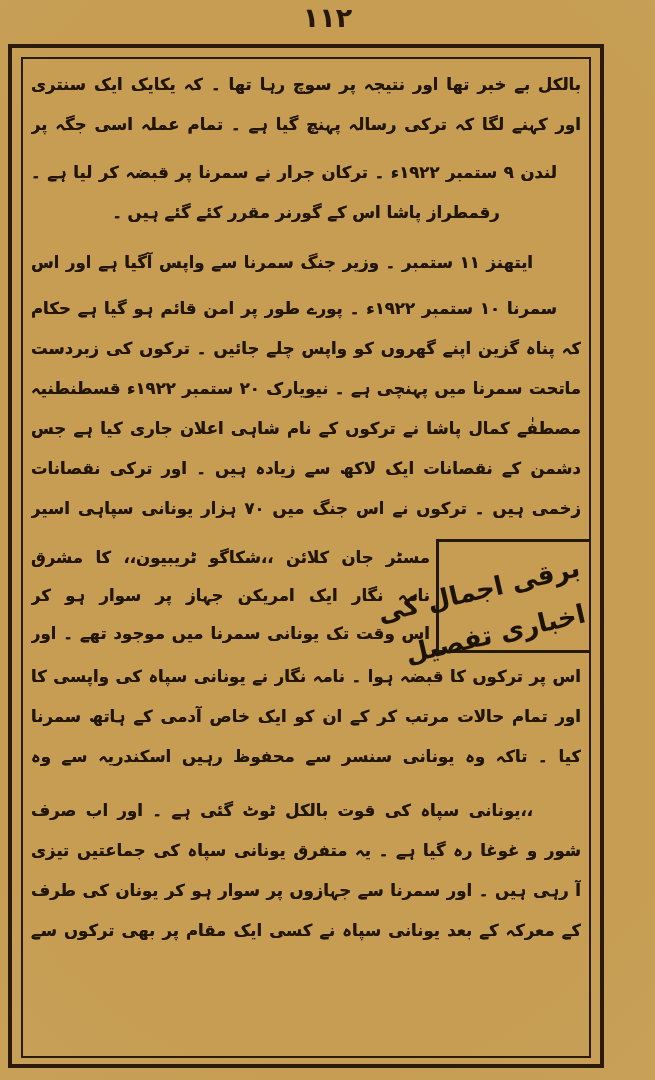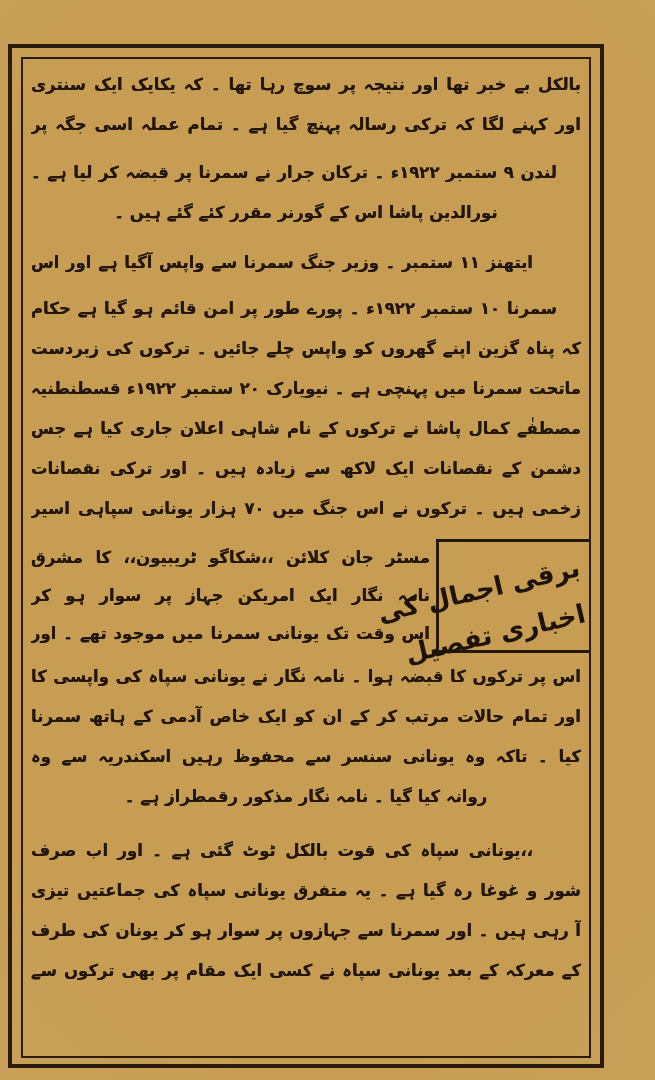--- a/index.html
+++ b/index.html
@@ -78,34 +78,35 @@
   }
   .p5col .ln{height:38px;line-height:38px;}
   .p6{margin-top:4px;}
   .p7{margin-top:14px;}
 </style>
 </head>
 <body>
 
 <div class="page">
 
+  <div class="pageno">۱۱۲</div>
 
   <div class="outer-frame"></div>
 
   <div class="inner-frame">
     <div class="content">
 
       <div>
         <div class="ln">بالکل بے خبر تھا اور نتیجہ پر سوچ رہا تھا ۔ کہ یکایک ایک سنتری ہانپتا کانپتا اندر آیا</div>
         <div class="ln">اور کہنے لگا کہ ترکی رسالہ پہنچ گیا ہے ۔ تمام عملہ اسی جگہ پر گرفتار کر لیا گیا ۔</div>
       </div>
 
       <div class="p2">
         <div class="ln ind1">لندن ۹ ستمبر ۱۹۲۲ء ۔ ترکان جرار نے سمرنا پر قبضہ کر لیا ہے ۔ اور جنرل</div>
-        <div class="ln ctr">نورالدین پاشا اس کے گورنر مقرر کئے گئے ہیں ۔</div>
+        <div class="ln ctr">رقمطراز پاشا اس کے گورنر مقرر کئے گئے ہیں ۔</div>
       </div>
 
       <div class="p3">
         <div class="ln ind2">ایتھنز ۱۱ ستمبر ۔ وزیر جنگ سمرنا سے واپس آگیا ہے اور اس نے اعلان</div>
       </div>
 
       <div class="p4">
         <div class="ln ind1">سمرنا ۱۰ ستمبر ۱۹۲۲ء ۔ پورے طور پر امن قائم ہو گیا ہے حکام نے انتظامات کئے ہیں</div>
         <div class="ln">کہ پناہ گزین اپنے گھروں کو واپس چلے جائیں ۔ ترکوں کی زبردست فوج کمال پاشا کے</div>
         <div class="ln">ماتحت سمرنا میں پہنچی ہے ۔ نیویارک ۲۰ ستمبر ۱۹۲۲ء قسطنطنیہ کا ایک تار ظاہر ہے کہ غازی</div>
@@ -123,21 +124,20 @@
           <div class="ln">مسٹر جان کلائن ،،شکاگو ٹریبیون،، کا مشرق قریب کا خاص</div>
           <div class="ln">نامہ نگار ایک امریکن جہاز پر سوار ہو کر قسطنطنیہ سے سمرنا پہنچا</div>
           <div class="ln">اس وقت تک یونانی سمرنا میں موجود تھے ۔ اور چند روز بعد</div>
         </div>
       </div>
 
       <div class="p6">
         <div class="ln">اس پر ترکوں کا قبضہ ہوا ۔ نامہ نگار نے یونانی سپاہ کی واپسی کا نقشہ بچشم خود دیکھا</div>
         <div class="ln">اور تمام حالات مرتب کر کے ان کو ایک خاص آدمی کے ہاتھ سمرنا سے اسکندریہ روانہ</div>
         <div class="ln">کیا ۔ تاکہ وہ یونانی سنسر سے محفوظ رہیں اسکندریہ سے وہ مراسلہ بذریعہ تار امریکہ</div>
-        <div class="ln ctr">روانہ کیا گیا ۔ نامہ نگار مذکور رقمطراز ہے ۔</div>
       </div>
 
       <div class="p7">
         <div class="ln ind2">،،یونانی سپاہ کی قوت بالکل ٹوٹ گئی ہے ۔ اور اب صرف منتشر النظام ایک</div>
         <div class="ln">شور و غوغا رہ گیا ہے ۔ یہ متفرق یونانی سپاہ کی جماعتیں تیزی سے سمرنا کی طرف</div>
         <div class="ln">آ رہی ہیں ۔ اور سمرنا سے جہازوں پر سوار ہو کر یونان کی طرف جا رہی ہیں اوشک</div>
         <div class="ln">کے معرکہ کے بعد یونانی سپاہ نے کسی ایک مقام پر بھی ترکوں سے جم کر مقابلہ نہیں کیا</div>
       </div>
 
     </div>

